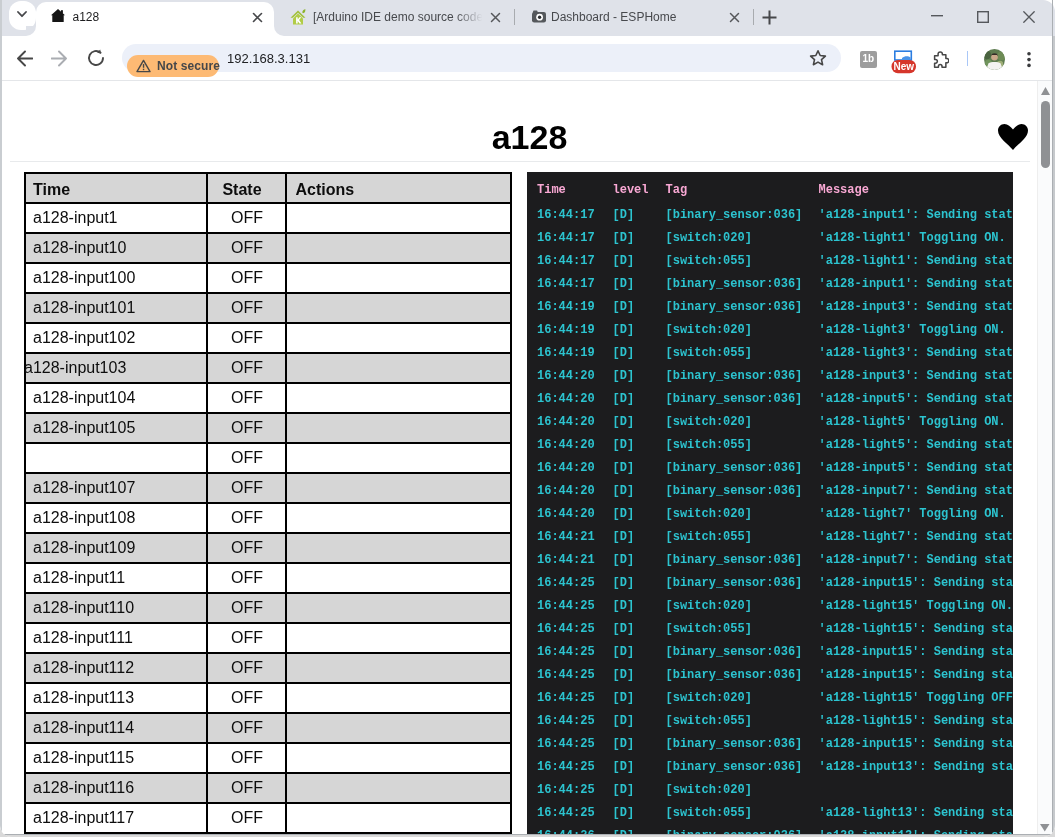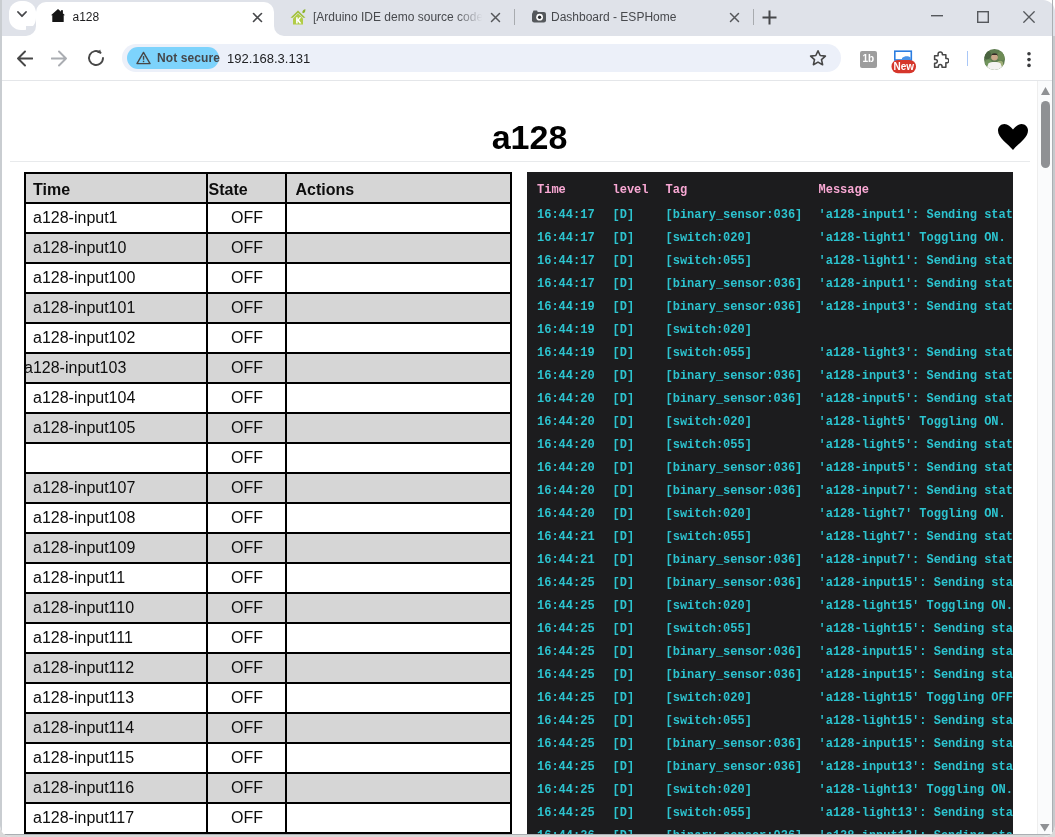--- a/index.html
+++ b/index.html
@@ -9,21 +9,21 @@
 .abs { position:absolute; }
 
 #strip { position:absolute; left:0; top:0; width:1055px; height:36px; background:#dfe2e9;
   border-top-right-radius:12px; }
 #strip svg { position:absolute; }
 .tabtitle { position:absolute; font-size:12px; color:#47494d; top:10px; white-space:nowrap; }
 
 #bar { position:absolute; left:0; top:36px; width:1055px; height:45px; background:#fff; }
 #omni { position:absolute; left:122px; top:7.5px; width:719px; height:28px; background:#ecf0f9;
   border-radius:14px; }
-#chip { position:absolute; left:5px; top:3px; width:92px; height:22px; background:#7dd3fc;
+#chip { position:absolute; left:5px; top:11px; width:92px; height:22px; background:#fdba74;
   border-radius:11px; }
 #chip span { position:absolute; left:30px; top:4.5px; white-space:nowrap; font-size:12px; font-weight:700; color:#45474a;
   letter-spacing:0.1px; }
 #url { position:absolute; left:105px; top:7.5px; font-size:13px; color:#202124; }
 
 #page { position:absolute; left:0; top:81px; width:1055px; height:753px; background:#fff;
   overflow:hidden; }
 #h1 { position:absolute; left:2px; top:38px; width:1055px; text-align:center;
   font-size:34px; font-weight:700; color:#000; line-height:37px; }
 #hr { position:absolute; left:10px; top:79.5px; width:1020px; height:1px; background:#e8eaec; }
@@ -235,21 +235,21 @@
 <div class="hl" style="top:540px"></div>
 <div class="hl" style="top:570px"></div>
 <div class="hl" style="top:600px"></div>
 <div class="hl" style="top:630px"></div>
 <div class="hl" style="top:660px"></div>
 <div class="vl" style="left:0px"></div>
 <div class="vl" style="left:181.5px"></div>
 <div class="vl" style="left:260.5px"></div>
 <div class="vl" style="left:486px"></div>
 <div class="tc b" style="left:9px;top:4px;width:170px">Time</div>
-<div class="tc b" style="left:184.5px;top:4px;width:67px;">State</div>
+<div class="tc b" style="left:184.5px;top:4px;width:67px;text-align:center">State</div>
 <div class="tc b" style="left:271.5px;top:4px;width:210px">Actions</div>
 <div class="tc" style="left:9px;top:32px;width:170px">a128-input1</div>
 <div class="tc" style="left:184.5px;top:32px;width:77px;text-align:center">OFF</div>
 <div class="tc" style="left:9px;top:62px;width:170px">a128-input10</div>
 <div class="tc" style="left:184.5px;top:62px;width:77px;text-align:center">OFF</div>
 <div class="tc" style="left:9px;top:92px;width:170px">a128-input100</div>
 <div class="tc" style="left:184.5px;top:92px;width:77px;text-align:center">OFF</div>
 <div class="tc" style="left:9px;top:122px;width:170px">a128-input101</div>
 <div class="tc" style="left:184.5px;top:122px;width:77px;text-align:center">OFF</div>
 <div class="tc" style="left:9px;top:152px;width:170px">a128-input102</div>
@@ -322,20 +322,21 @@
 <div class="lr" style="top:123.5px">
           <span style="left:10px">16:44:19</span>
           <span style="left:85.5px">[D]</span>
           <span style="left:138.5px">[binary_sensor:036]</span>
           <span style="left:291.5px">'a128-input3': Sending state ON</span>
         </div>
 <div class="lr" style="top:146.5px">
           <span style="left:10px">16:44:19</span>
           <span style="left:85.5px">[D]</span>
           <span style="left:138.5px">[switch:020]</span>
+          <span style="left:291.5px">'a128-light3' Toggling ON.</span>
         </div>
 <div class="lr" style="top:169.5px">
           <span style="left:10px">16:44:19</span>
           <span style="left:85.5px">[D]</span>
           <span style="left:138.5px">[switch:055]</span>
           <span style="left:291.5px">'a128-light3': Sending state ON</span>
         </div>
 <div class="lr" style="top:192.5px">
           <span style="left:10px">16:44:20</span>
           <span style="left:85.5px">[D]</span>
@@ -441,21 +442,20 @@
 <div class="lr" style="top:583.5px">
           <span style="left:10px">16:44:25</span>
           <span style="left:85.5px">[D]</span>
           <span style="left:138.5px">[binary_sensor:036]</span>
           <span style="left:291.5px">'a128-input13': Sending state ON</span>
         </div>
 <div class="lr" style="top:606.5px">
           <span style="left:10px">16:44:25</span>
           <span style="left:85.5px">[D]</span>
           <span style="left:138.5px">[switch:020]</span>
-          <span style="left:291.5px">'a128-light13' Toggling ON.</span>
         </div>
 <div class="lr" style="top:629.5px">
           <span style="left:10px">16:44:25</span>
           <span style="left:85.5px">[D]</span>
           <span style="left:138.5px">[switch:055]</span>
           <span style="left:291.5px">'a128-light13': Sending state ON</span>
         </div>
 <div class="lr" style="top:652.5px">
           <span style="left:10px">16:44:26</span>
           <span style="left:85.5px">[D]</span>

